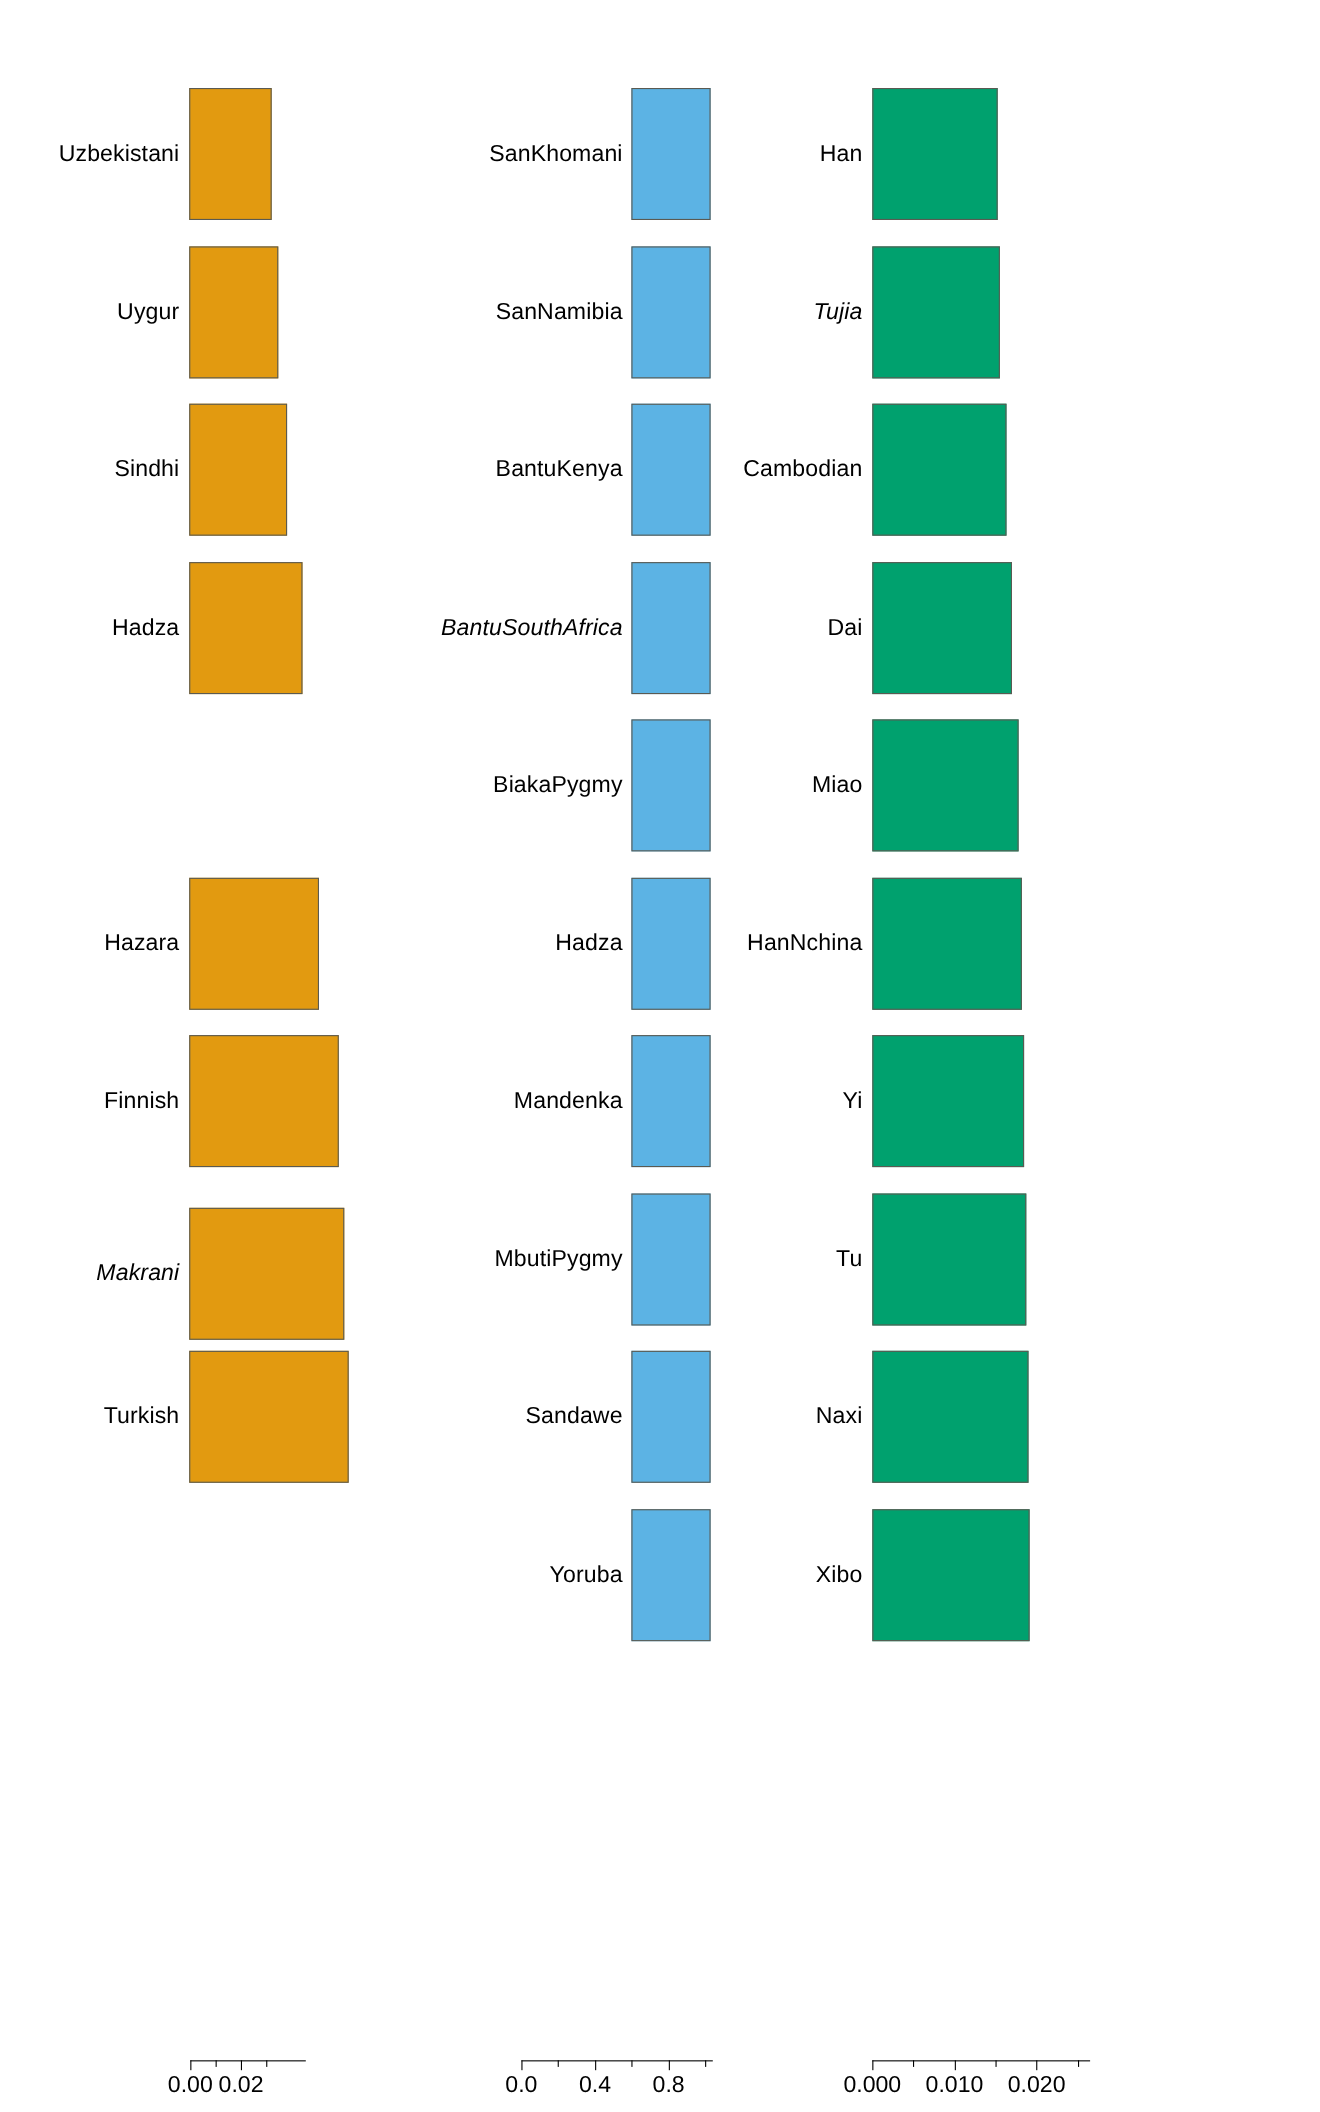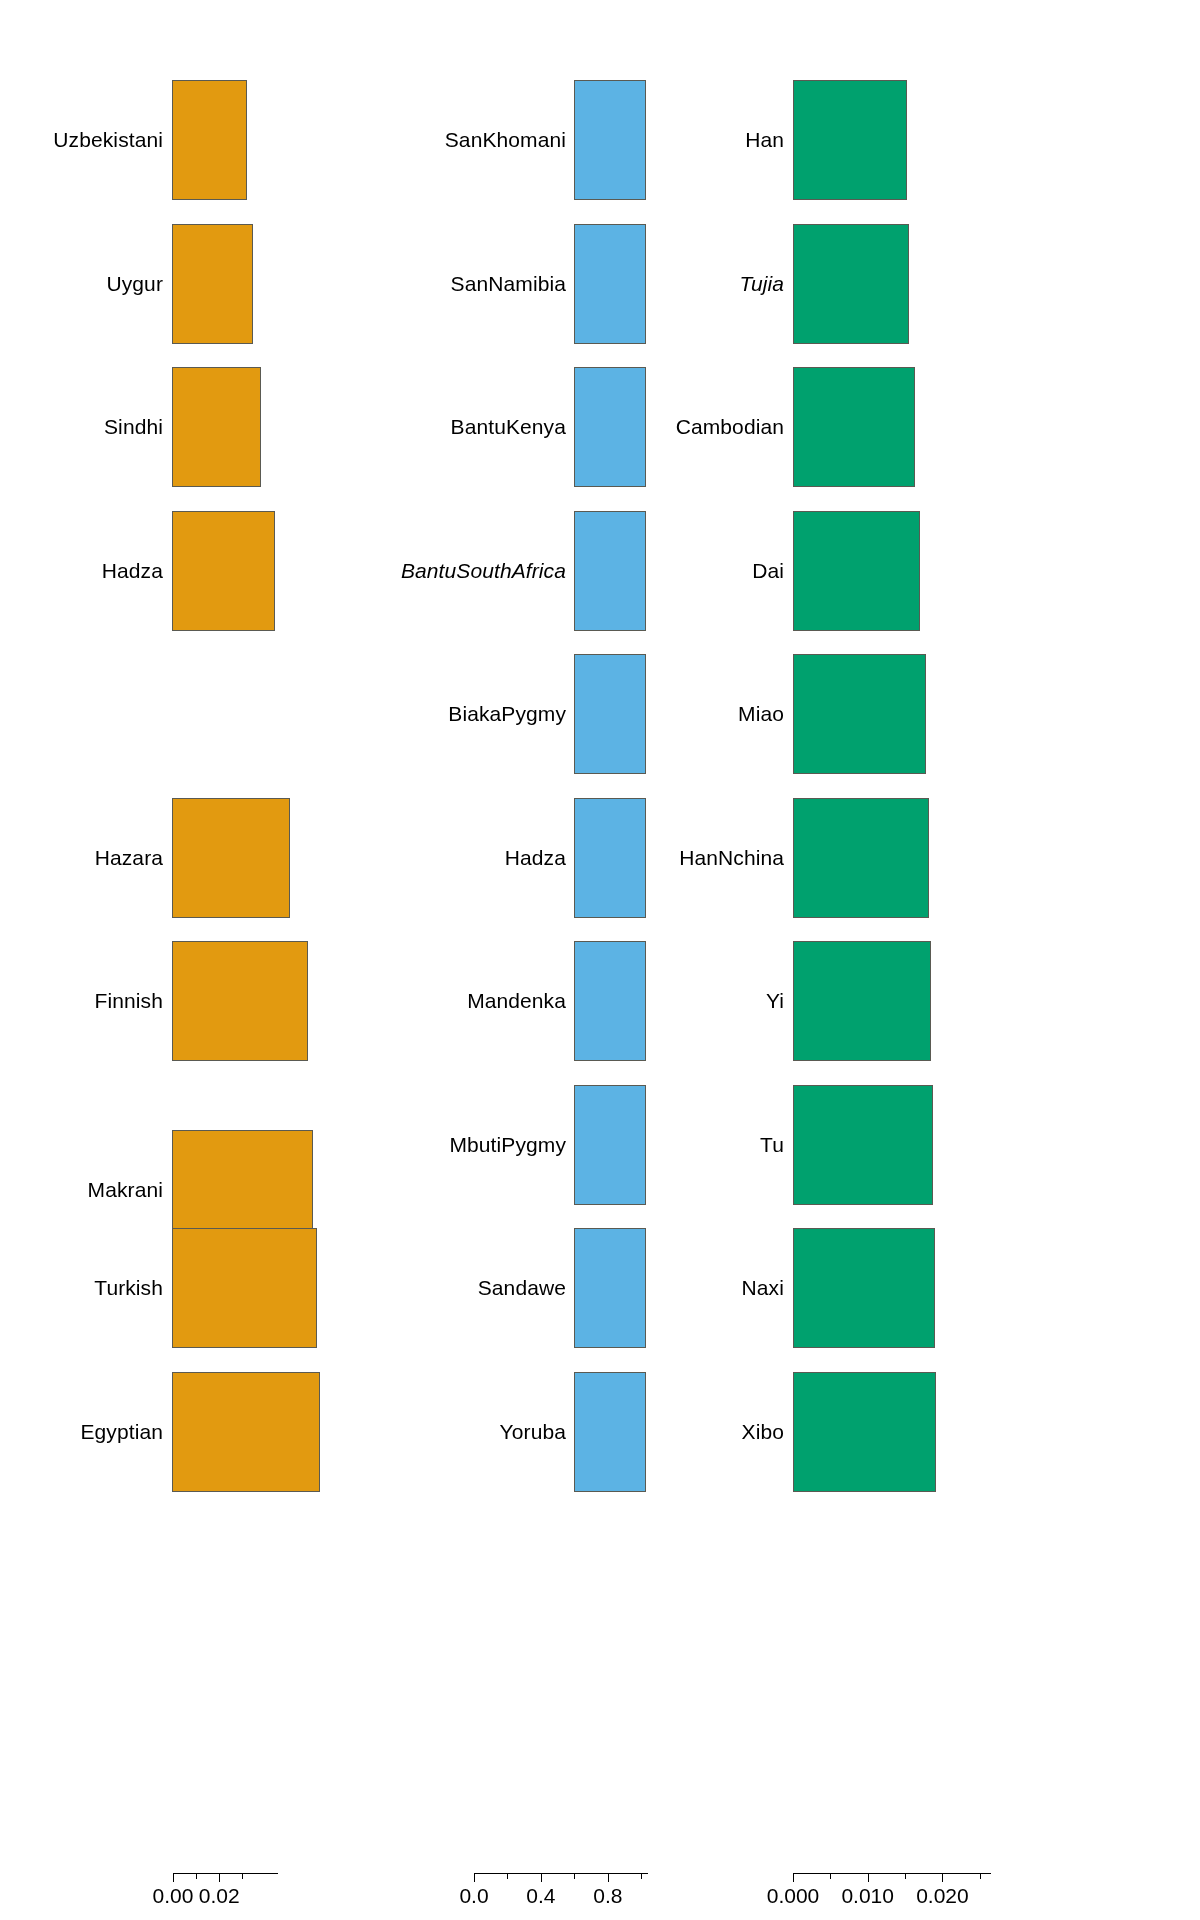--- a/index.html
+++ b/index.html
@@ -95,31 +95,27 @@
           <div class="bar" style="left: 172px; width: 103.304px; background: rgb(226, 154, 16); border-color: rgb(90, 90, 82);"></div>
         </div>
         <div class="row" style="top: 797.5px; height: 120px;">
           <span class="row-label" style="right: 237px;">Hazara</span>
           <div class="bar" style="left: 172px; width: 118.311px; background: rgb(226, 154, 16); border-color: rgb(90, 90, 82);"></div>
         </div>
         <div class="row" style="top: 941px; height: 120px;">
           <span class="row-label" style="right: 237px;">Finnish</span>
           <div class="bar" style="left: 172px; width: 136.11px; background: rgb(226, 154, 16); border-color: rgb(90, 90, 82);"></div>
         </div>
-        <div class="row" style="top: 1130px; height: 120px;">
+        <div class="row" style="top: 1098px; height: 120px; font-style: italic;">
           <span class="row-label" style="right: 237px;">Makrani</span>
           <div class="bar" style="left: 172px; width: 140.996px; background: rgb(226, 154, 16); border-color: rgb(90, 90, 82);"></div>
         </div>
         <div class="row" style="top: 1228px; height: 120px;">
           <span class="row-label" style="right: 237px;">Turkish</span>
           <div class="bar" style="left: 172px; width: 145.184px; background: rgb(226, 154, 16); border-color: rgb(90, 90, 82);"></div>
-        </div>
-        <div class="row" style="top: 1371.5px; height: 120px;">
-          <span class="row-label" style="right: 237px;">Egyptian</span>
-          <div class="bar" style="left: 172px; width: 148.325px; background: rgb(226, 154, 16); border-color: rgb(90, 90, 82);"></div>
         </div>
       </div>
       <div class="axis" style="left: 0px; top: 1873px; width: 400px;">
         <div class="axis-line" style="left: 173px; width: 105px;"></div>
         <div class="tick" style="left: 173px;"></div>
         <div class="tick-label" style="left: 173px;">0.00</div>
         <div class="tick minor" style="left: 196.077px;"></div>
         <div class="tick" style="left: 219.154px;"></div>
         <div class="tick-label" style="left: 219.154px;">0.02</div>
         <div class="tick minor" style="left: 242.231px;"></div>

